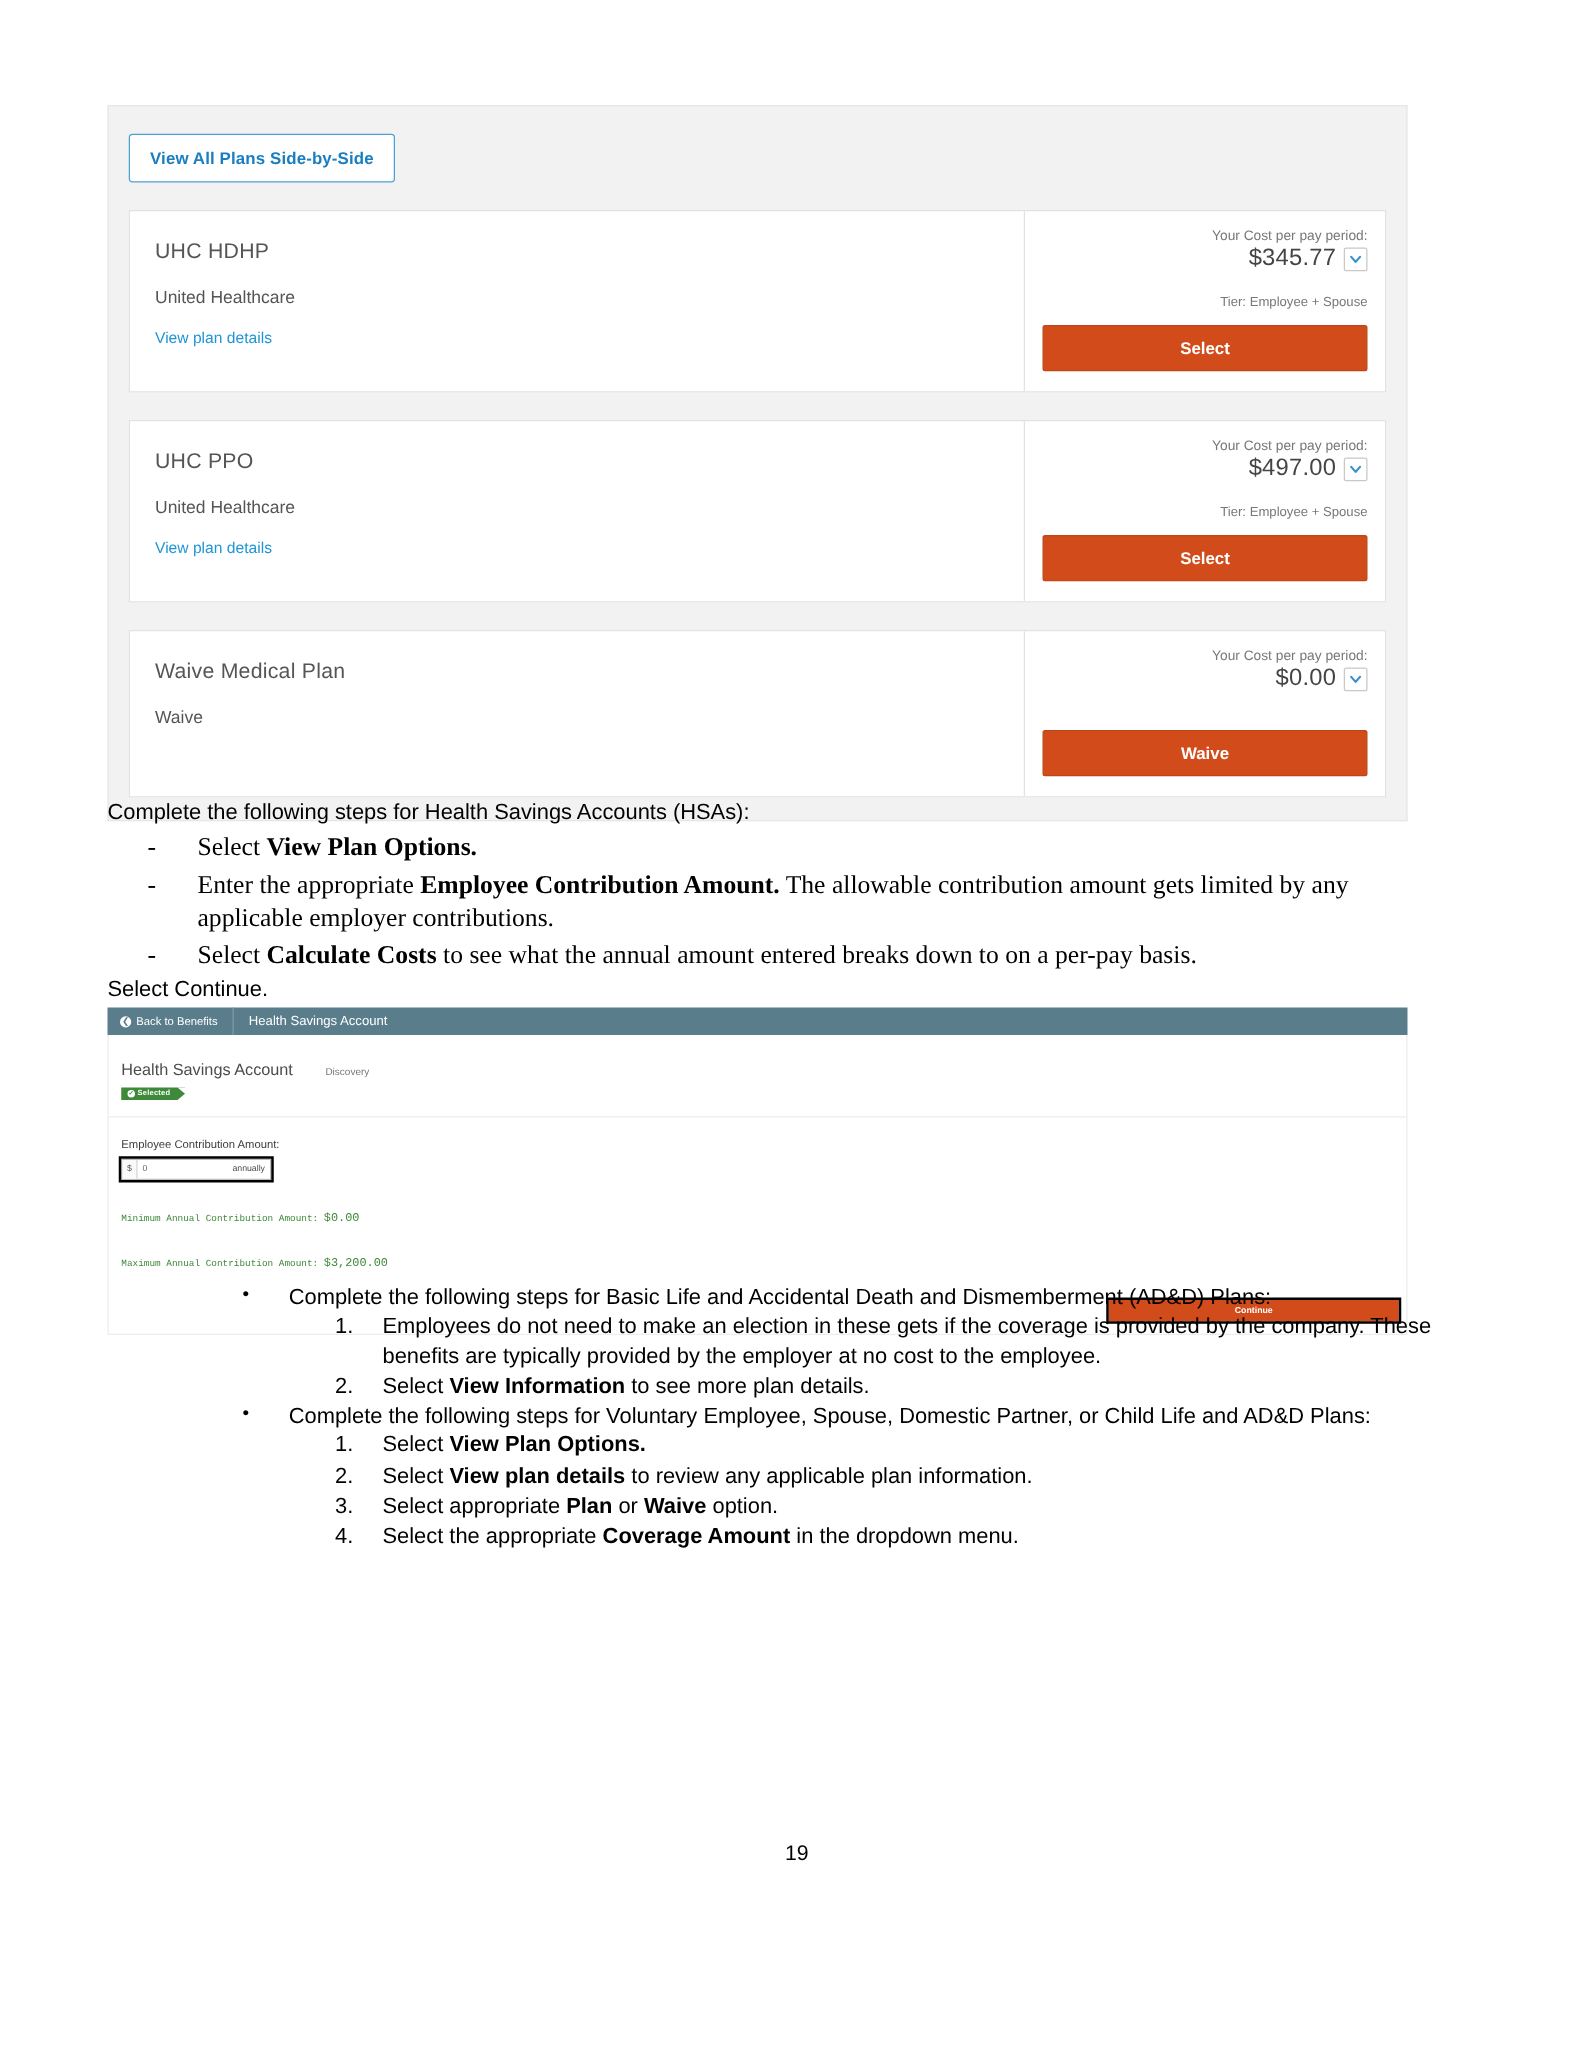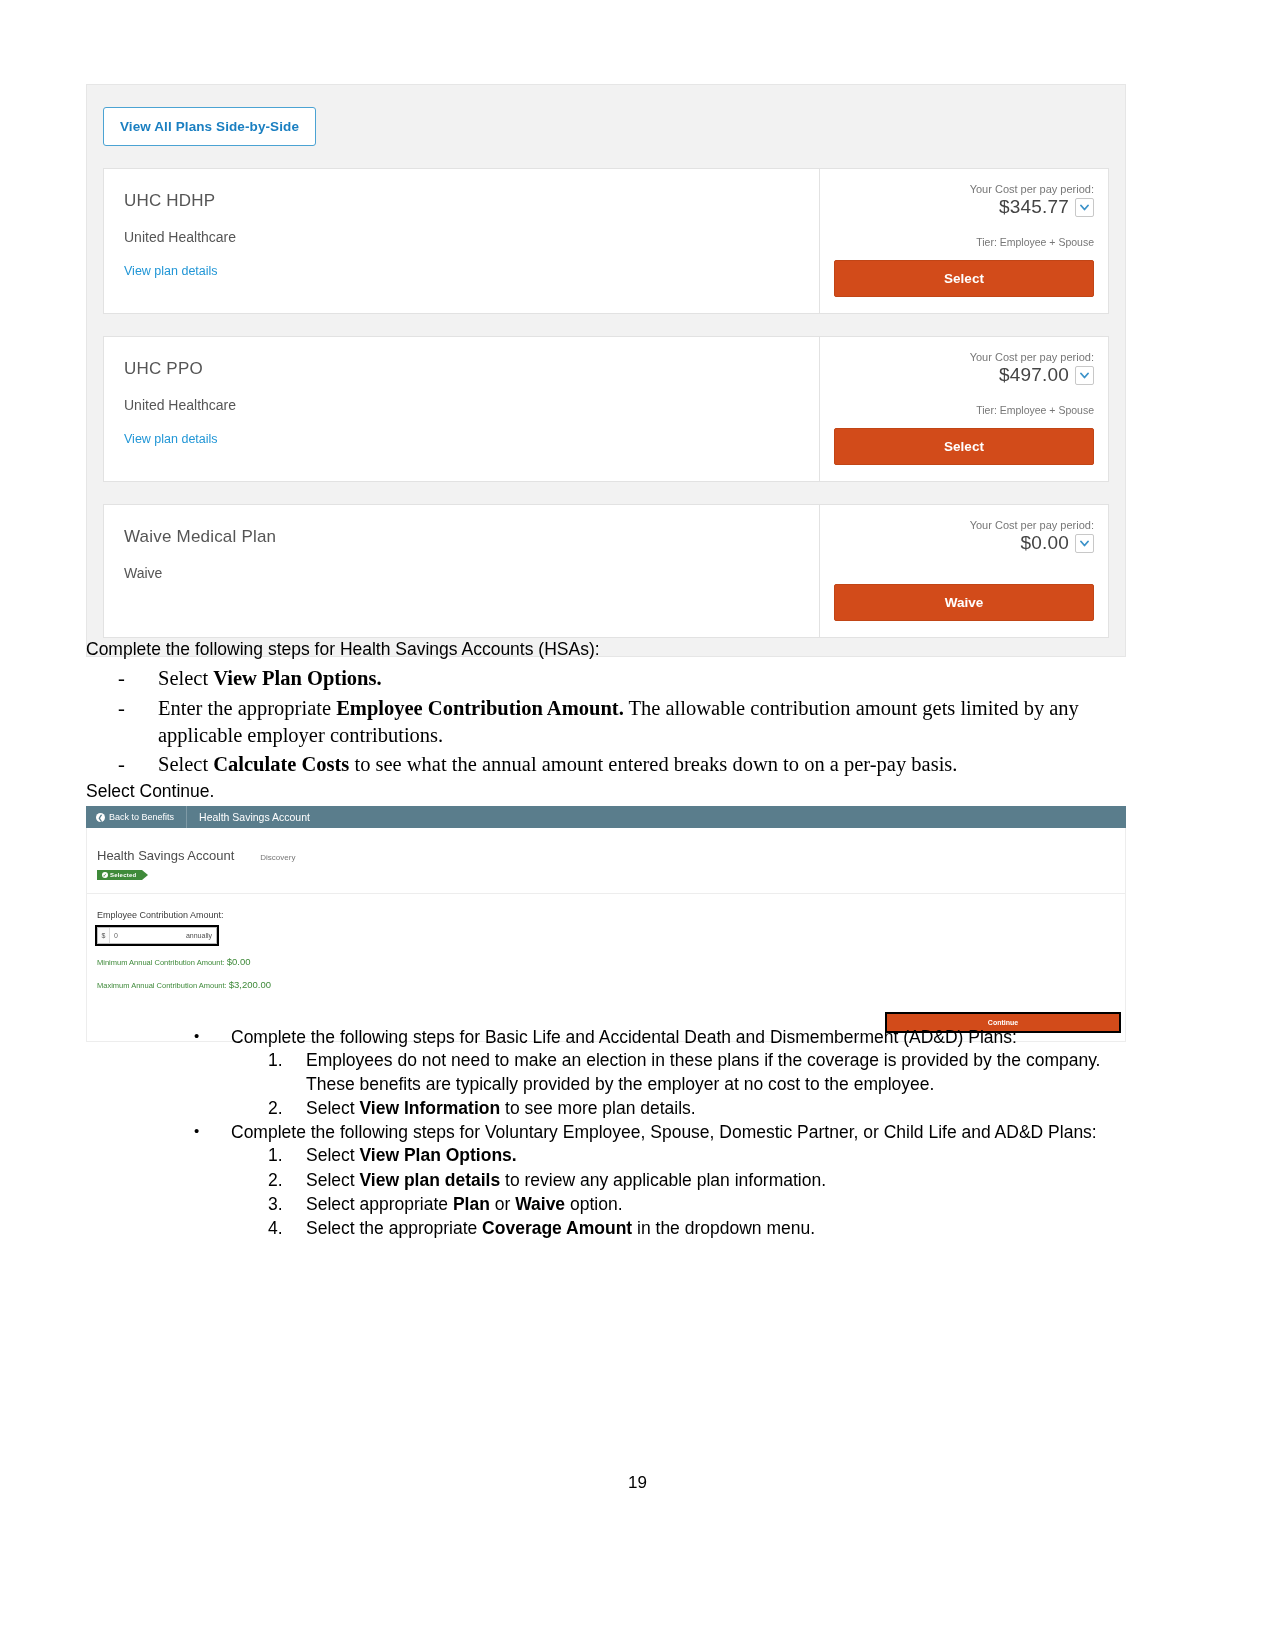--- a/index.html
+++ b/index.html
@@ -266,21 +266,22 @@
   }
   .contrib-suffix {
     font-size: 7px;
     color: #4c4c4c;
     display: flex; align-items: center;
     padding-right: 4px;
   }
   .minmax {
     font-size: 7.5px;
     color: #3f8a3a;
-    margin-top: 12px;
+    margin-top: 25px;
+    font-family: Liberation Mono, monospace;
   }
   .minmax .amt { font-size: 9.5px; }
   .continue-wrap {
     display: flex;
     justify-content: flex-end;
     padding: 24px 6px 10px 0;
   }
   .continue-btn {
     background: #d24b1a;
     color: #ffffff;
@@ -479,21 +480,21 @@
   </div>
 
   <div class="outline">
     <ul class="lvl1">
       <li>
         <span class="bullet">•</span>
         <span>Complete the following steps for Basic Life and Accidental Death and Dismemberment (AD&amp;D) Plans:</span>
         <ol class="lvl2">
           <li>
             <span class="num">1.</span>
-            <span>Employees do not need to make an election in these plans if the coverage is provided by the company. These benefits are typically provided by the employer at no cost to the employee.</span>
+            <span>Employees do not need to make an election in these gets if the coverage is provided by the company. These benefits are typically provided by the employer at no cost to the employee.</span>
           </li>
           <li>
             <span class="num">2.</span>
             <span>Select </span><b>View Information</b><span> to see more plan details.</span>
           </li>
         </ol>
       </li>
       <li>
         <span class="bullet">•</span>
         <span>Complete the following steps for Voluntary Employee, Spouse, Domestic Partner, or Child Life and AD&amp;D Plans:</span>

